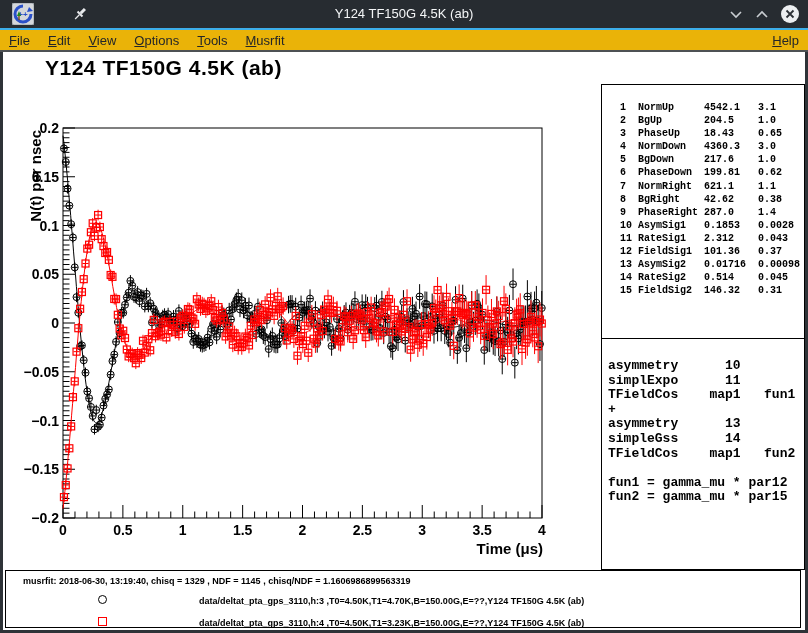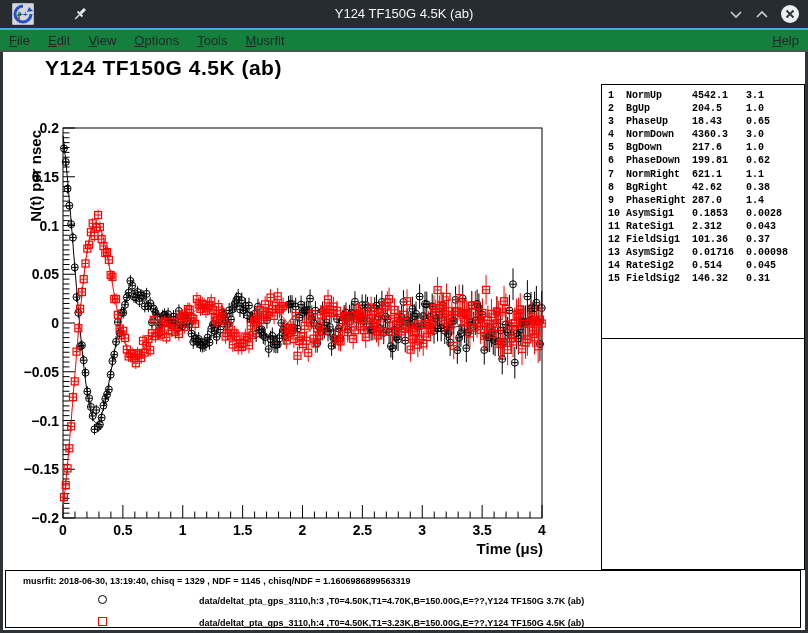--- a/index.html
+++ b/index.html
@@ -8,37 +8,37 @@
   
   #titlebar{position:absolute;left:0;top:0;width:808px;height:28px;background:#272c31;}
   #titlebar-accent{position:absolute;left:0;top:28px;width:808px;height:2px;background:#3daee9;}
   #app-icon{position:absolute;left:12px;top:3px;width:22px;height:22px;}
   #pin-icon{position:absolute;left:72px;top:6px;width:16px;height:16px;}
   #window-title{position:absolute;left:0;top:0;width:808px;height:28px;line-height:28px;
         text-align:center;color:#f4f6f7;font-size:13px;}
   .tb-btn{position:absolute;top:4px;width:20px;height:20px;}
   #min-btn{right:62px;} #max-btn{right:36px;} #close-btn{right:8px;}
   
-  #menubar{position:absolute;left:0;top:30px;width:808px;height:22px;background:#15803d;
+  #menubar{position:absolute;left:0;top:30px;width:808px;height:22px;background:#eab308;
         border-bottom:2px solid #4d5154;box-sizing:border-box;display:flex;align-items:center;
         font-size:13px;color:#232629;}
   .menu-item{padding:0 9px;cursor:default;}
   #menu-help{margin-left:auto;}
   
   #canvas{position:absolute;left:3px;top:52px;width:802px;height:578px;background:#ffffff;}
   #plot-title{position:absolute;left:42px;top:4px;font-size:21px;font-weight:bold;
         letter-spacing:0.5px;color:#000;}
   #plot-svg{position:absolute;left:0;top:0;}
   .tick-label{font:bold 14px "Liberation Sans",sans-serif;fill:#000;}
   .axis-title{font:bold 15px "Liberation Sans",sans-serif;fill:#000;}
   
   #param-box{position:absolute;left:598px;top:32px;width:204px;height:486px;
         border:1px solid #000;box-sizing:border-box;background:#fff;}
   #param-top{height:253px;border-bottom:1px solid #000;overflow:hidden;}
-  .param-pre{margin:0;padding:4px 0 0 6px;font:bold 10px "Liberation Mono",monospace;
+  .param-pre{margin:12px;padding:4px 0 0 6px;font:bold 10px "Liberation Mono",monospace;
         line-height:13.1px;color:#000;}
   .theory-pre{margin:0;padding:20px 0 0 6px;font:bold 13px "Liberation Mono",monospace;
         line-height:14.6px;color:#000;}
   
   #status-box{position:absolute;left:2px;top:518px;width:796px;height:58px;
         border:1px solid #000;box-sizing:border-box;background:#fff;padding-left:38px;}
   #status-line{position:absolute;left:17px;top:5px;font:bold 9px "Liberation Sans",sans-serif;color:#000;}
   .legend-text{position:absolute;left:193px;font:bold 9px "Liberation Sans",sans-serif;color:#000;}
   #legend-text-1{top:25px;} #legend-text-2{top:47px;}
   .legend-marker{position:absolute;left:92px;width:9px;height:9px;box-sizing:border-box;}
@@ -1853,23 +1853,35 @@
 7  NormRight  621.1    1.1
 8  BgRight    42.62    0.38
 9  PhaseRight 287.0    1.4
 10 AsymSig1   0.1853   0.0028
 11 RateSig1   2.312    0.043
 12 FieldSig1  101.36   0.37
 13 AsymSig2   0.01716  0.00098
 14 RateSig2   0.514    0.045
 15 FieldSig2  146.32   0.31</pre>
       </div>
+      <div id="param-bottom">
+        <pre class="theory-pre">asymmetry      10
+simplExpo      11
+TFieldCos    map1   fun1
++
+asymmetry      13
+simpleGss      14
+TFieldCos    map1   fun2
+
+fun1 = gamma_mu * par12
+fun2 = gamma_mu * par15</pre>
+      </div>
     </div>
 
     <div id="status-box">
       <div id="status-line">musrfit: 2018-06-30, 13:19:40, chisq = 1329 , NDF = 1145 , chisq/NDF = 1.1606986899563319</div>
       <span class="legend-marker" id="legend-marker-1" style="border-color: rgb(0, 0, 0);"></span>
-      <div class="legend-text" id="legend-text-1">data/deltat_pta_gps_3110,h:3 ,T0=4.50K,T1=4.70K,B=150.00G,E=??,Y124 TF150G 3.7K (ab)</div>
+      <div class="legend-text" id="legend-text-1">data/deltat_pta_gps_3110,h:3 ,T0=4.50K,T1=4.70K,B=150.00G,E=??,Y124 TF150G 4.5K (ab)</div>
       <span class="legend-marker" id="legend-marker-2" style="border-color: rgb(255, 0, 0);"></span>
       <div class="legend-text" id="legend-text-2">data/deltat_pta_gps_3110,h:4 ,T0=4.50K,T1=3.23K,B=150.00G,E=??,Y124 TF150G 4.5K (ab)</div>
     </div>
   </div>
 </div>
 
 </body></html>

